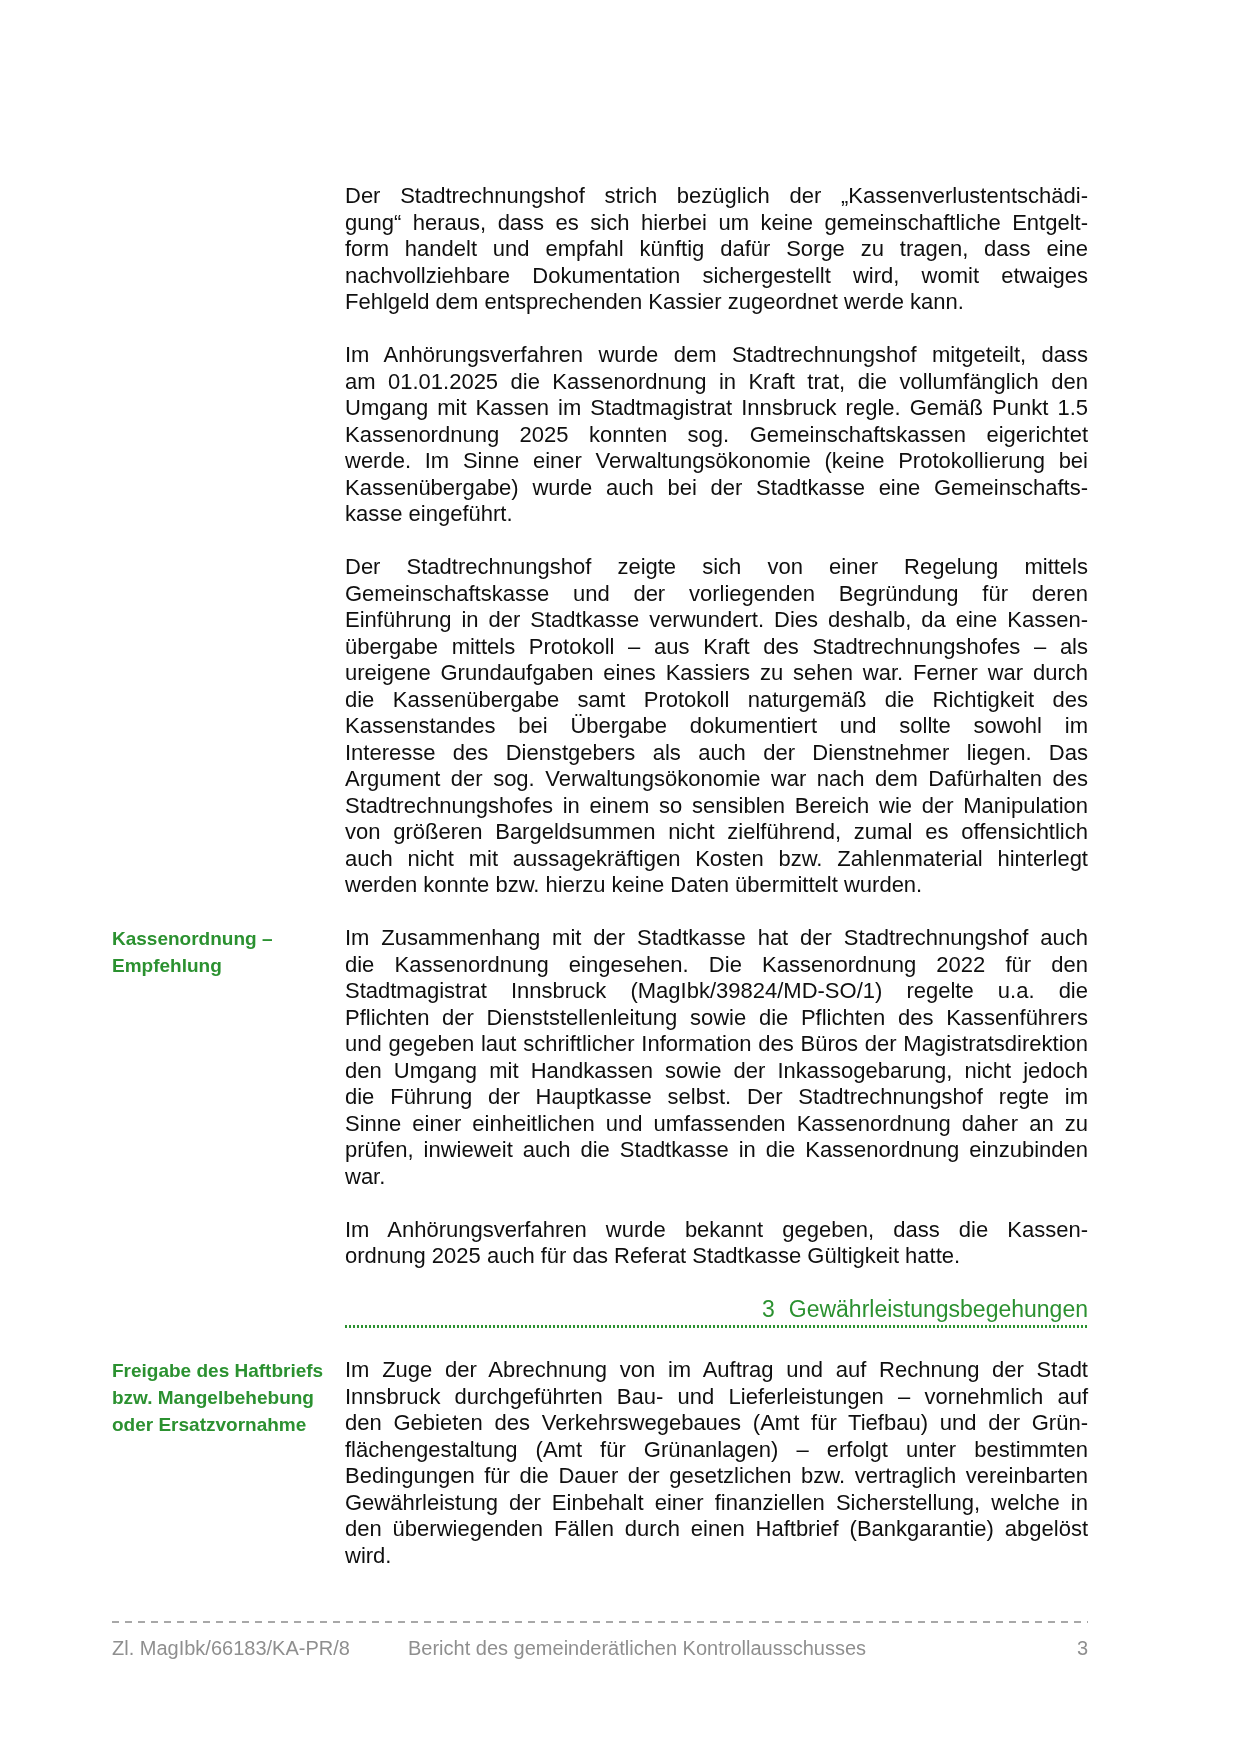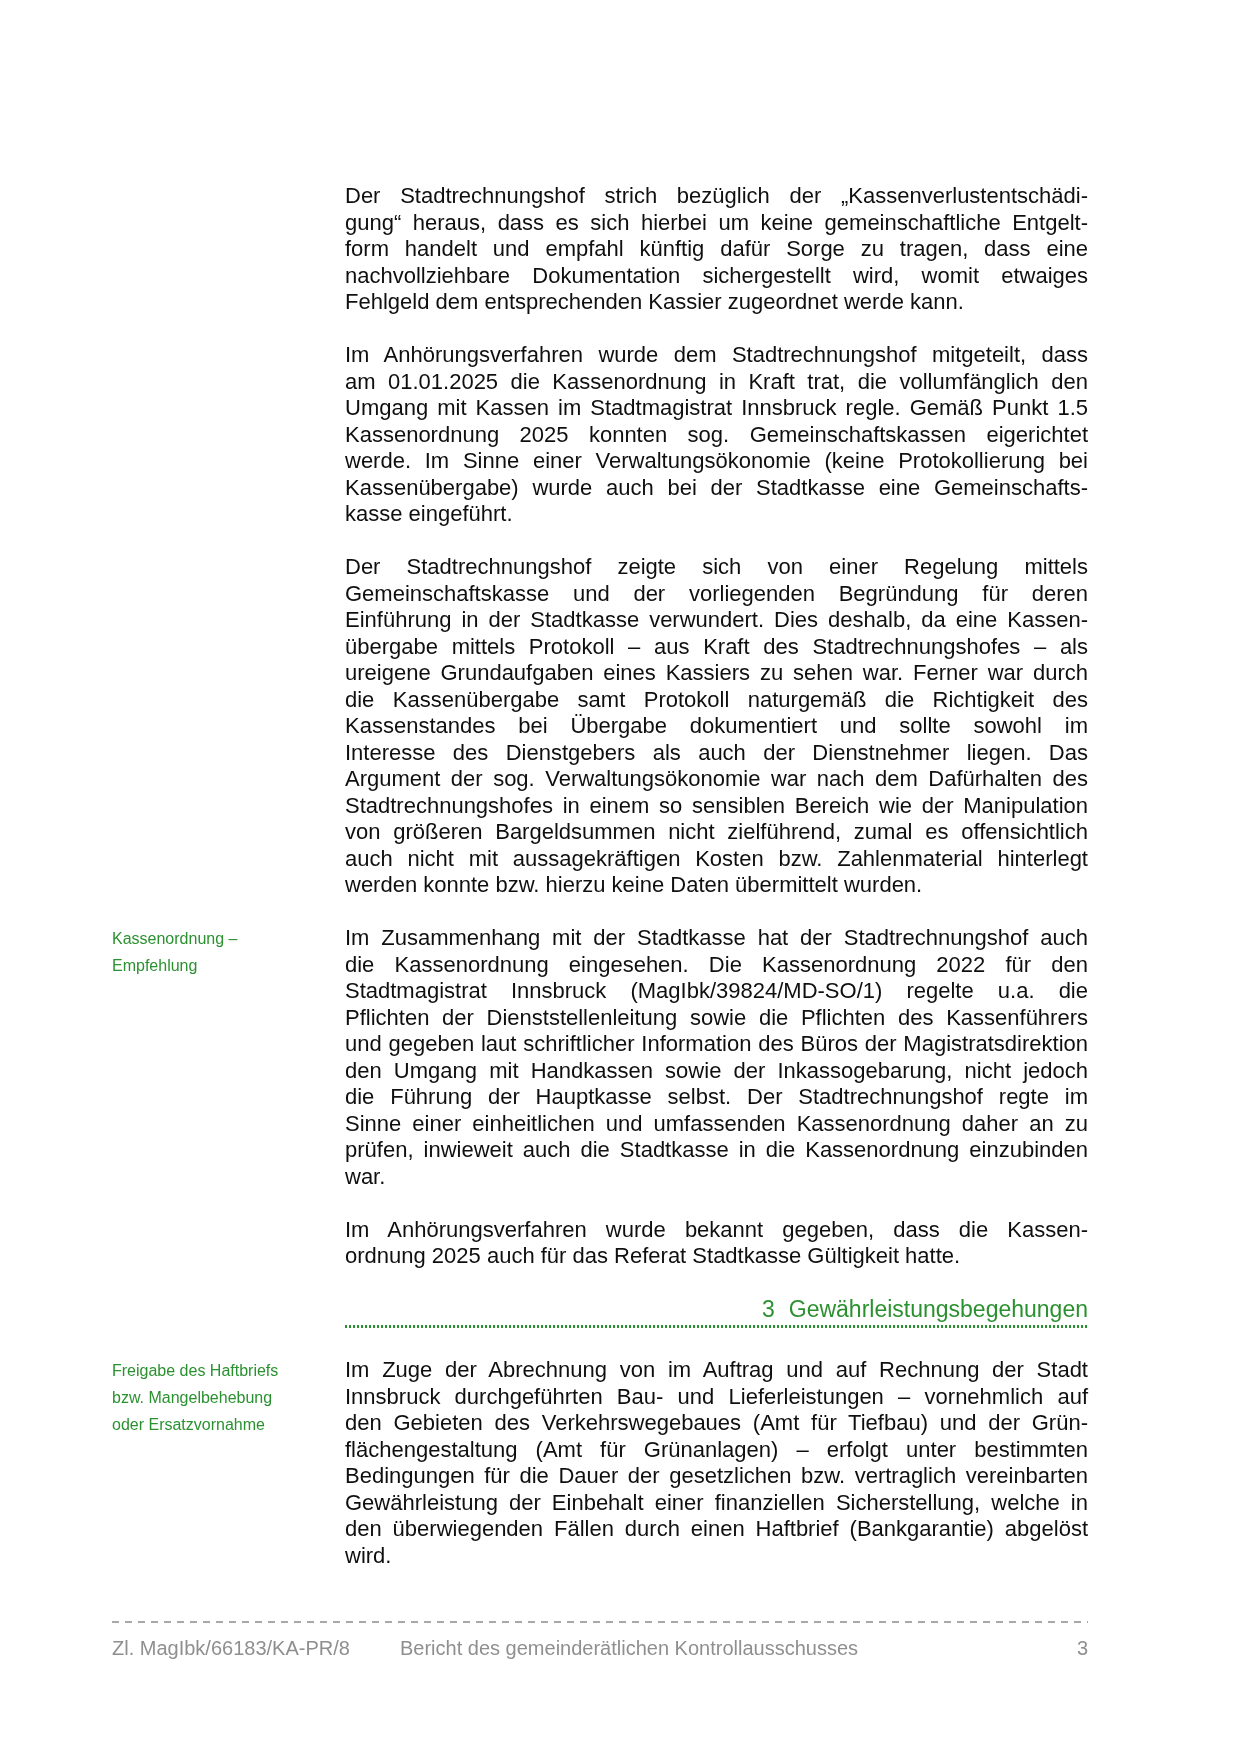--- a/index.html
+++ b/index.html
@@ -26,23 +26,24 @@
     color: var(--body_text, #0f0f0f);
     white-space: normal;
   }
   .line.fill { text-align: justify; text-align-last: justify; }
   .line.last { text-align: left; }
   .margin-label {
     position: absolute;
     left: -233px;
     top: 0;
     width: 228px;
-    font-size: 16px;
+    font-size: 19px;
     line-height: 27px;
     color: var(--green, #2b9130);
+    font-weight: bold;
   }
   .section-heading { margin-top: 20px; }
   .heading-line {
     text-align: right;
     font-size: 23px;
     line-height: 27px;
     color: var(--green, #2b9130);
   }
   .heading-title { margin-left: 14px; }
   .dotted-rule {
@@ -63,21 +64,21 @@
   }
   .footer-row {
     position: relative;
     margin-top: 13px;
     height: 24px;
     font-size: 20px;
     line-height: 24px;
     color: var(--footer_text, #8f8f8f);
   }
   .footer-ref  { position: absolute; left: 0; }
-  .footer-title{ position: absolute; left: 288px; }
+  .footer-title{ position: absolute; left: 296px; }
   .footer-page { position: absolute; right: 0; }
 </style>
 </head>
 <body>
 
 <div class="page">
   <main class="doc" id="doc-root">
       <div class="block">
         <div class="para">
           <div class="line fill">Der Stadtrechnungshof strich bezüglich der „Kassenverlustentschädi-</div>

